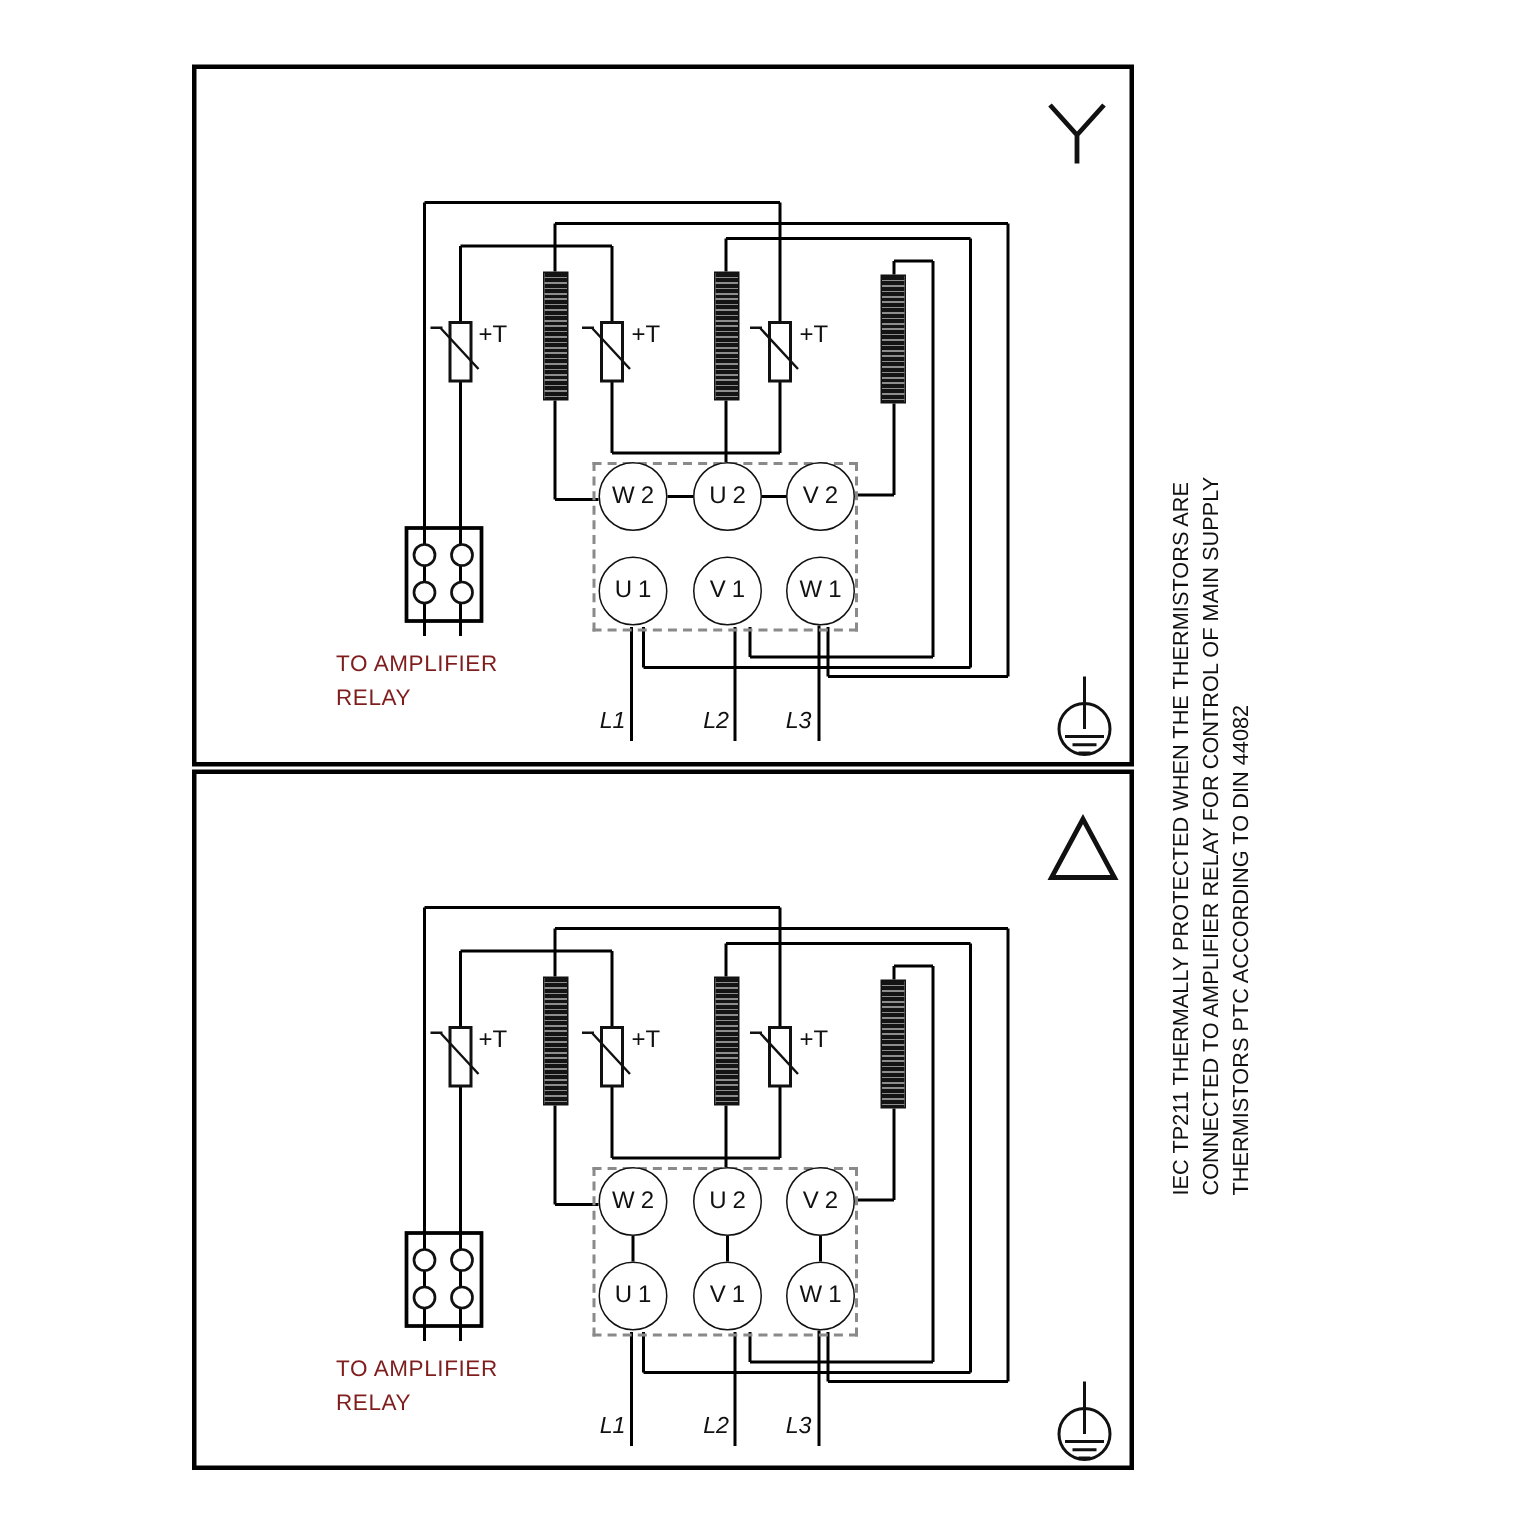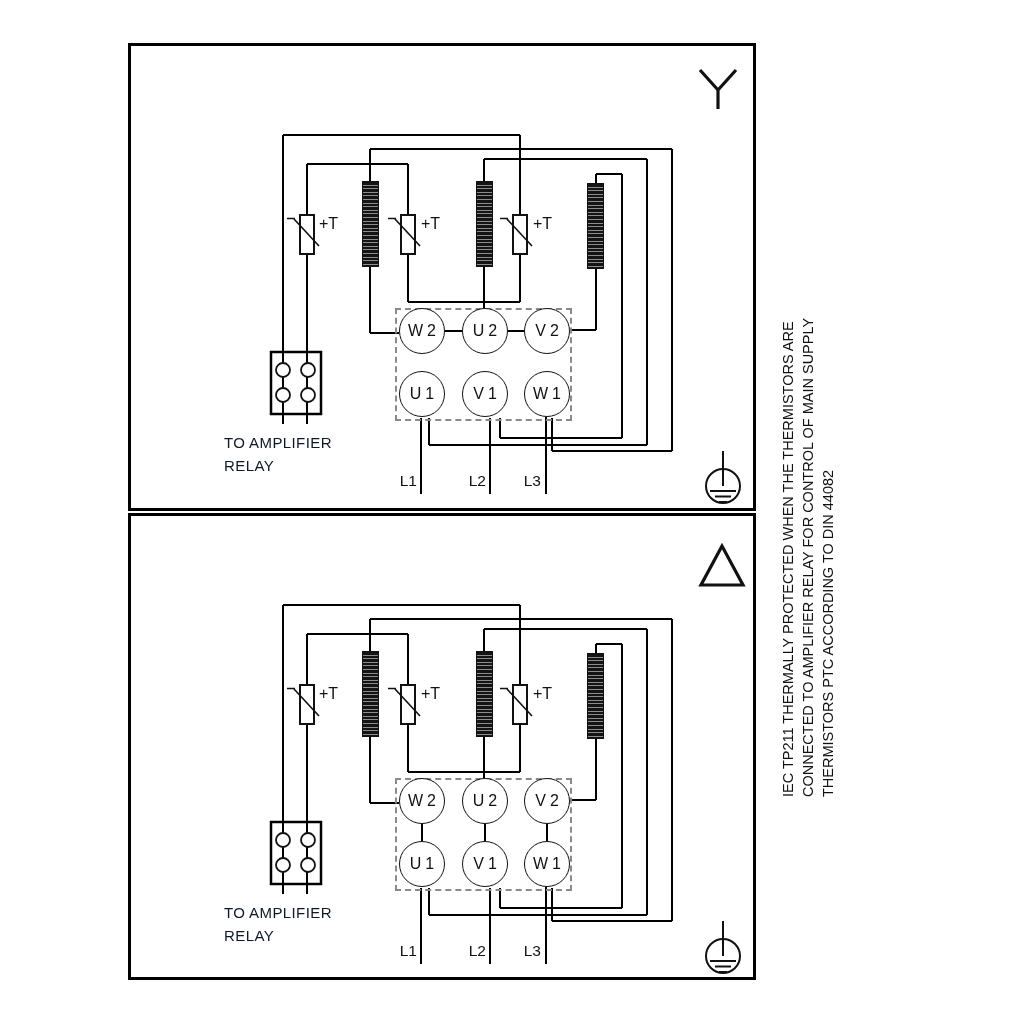--- a/index.html
+++ b/index.html
@@ -11,22 +11,22 @@
   .coil{position:absolute;width:17px;height:86px;box-sizing:border-box;
         border:1px solid #111;
         background:repeating-linear-gradient(180deg,#141414 0 2.6px,#8d8d8d 2.6px 3.6px);}
   .dashed-box{position:absolute;left:264px;top:262px;width:177px;height:113px;
         border:2px dashed #8a8a8a;box-sizing:border-box;}
   .term{position:absolute;width:46px;height:46px;border:1.7px solid #111;border-radius:50%;
         background:#fff;box-sizing:border-box;display:flex;align-items:center;justify-content:center;
         font-size:16px;letter-spacing:4px;padding-left:4px;color:#111;}
   .plus-t{position:absolute;font-size:16px;color:#111;}
   .relay-caption{position:absolute;left:93px;top:385px;font-size:15px;line-height:23px;
-        letter-spacing:0.4px;color:#0f172a;}
-  .l-label{position:absolute;width:24px;text-align:right;font-size:15.5px;color:#111;top:426px;}
+        letter-spacing:0.4px;color:#7f1d1d;}
+  .l-label{position:absolute;width:24px;text-align:right;font-size:15.5px;color:#111;top:426px;font-style:italic;}
   .side-note{position:absolute;left:778px;top:797px;width:430px;
         transform:rotate(-90deg);transform-origin:0 0;
         font-size:14.5px;line-height:20px;white-space:nowrap;color:#111;}
 </style>
 </head>
 <body>
 
 <div class="stage">
 
   <section class="panel" style="top:43px;height:468px;">

